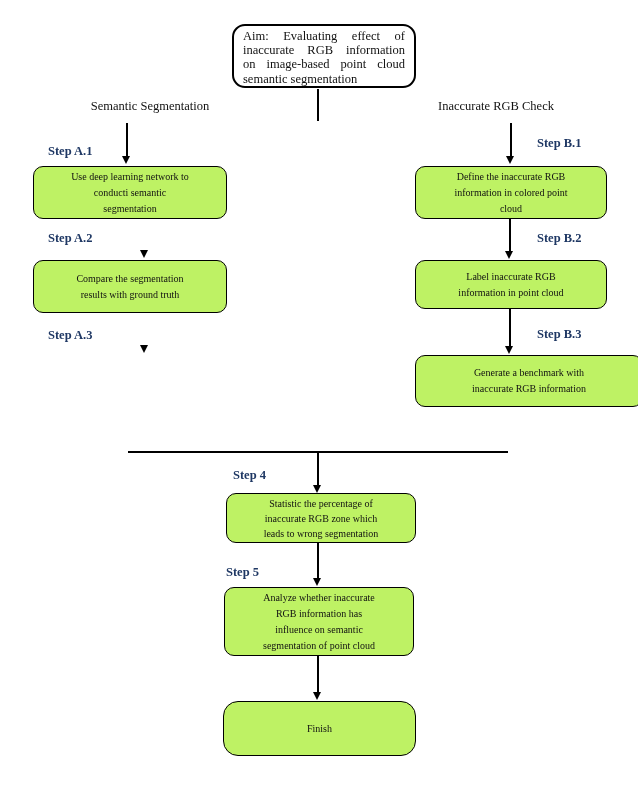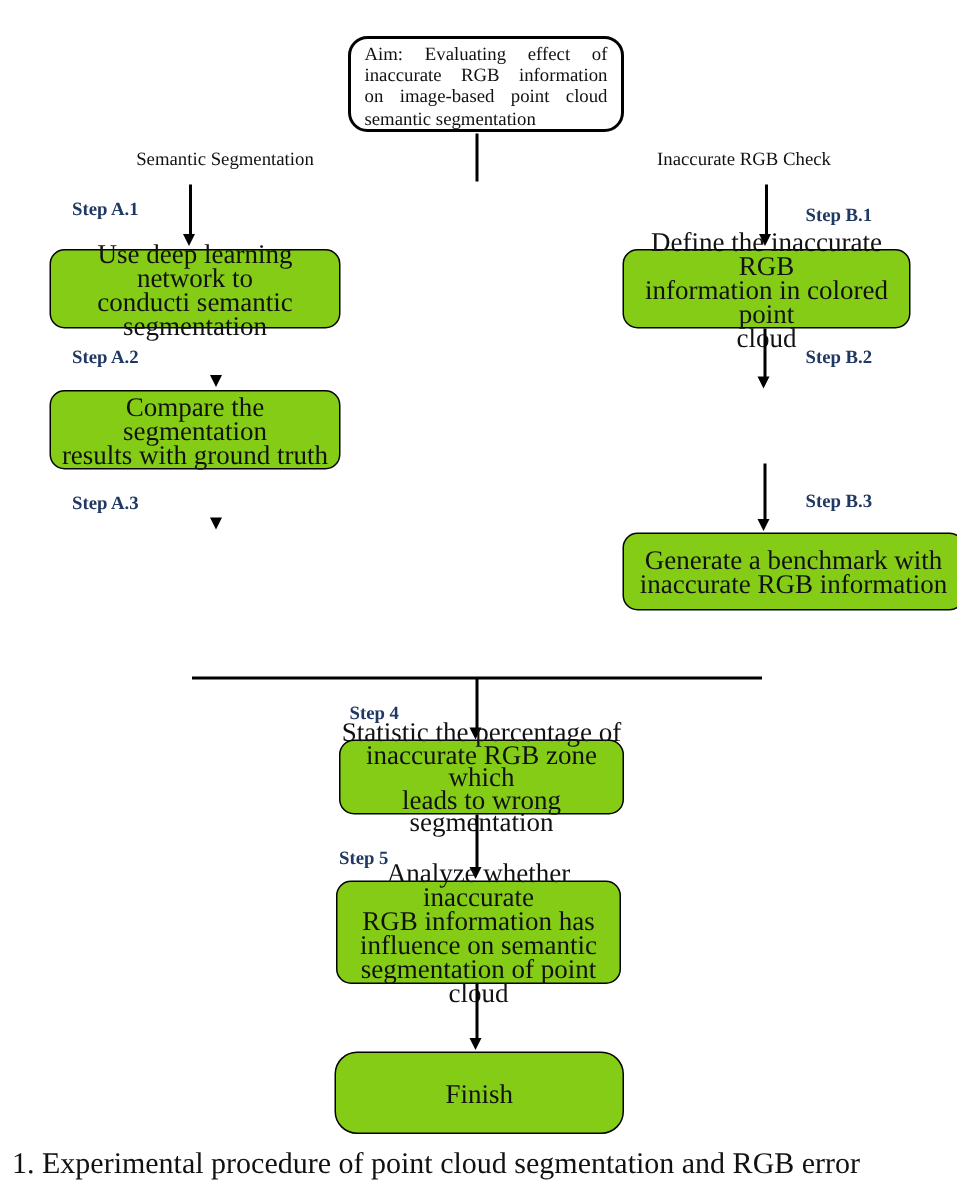--- a/index.html
+++ b/index.html
@@ -1,24 +1,24 @@
 <!DOCTYPE html>
 <html><head>
 <meta charset="utf-8">
 <style>
   html,body{margin:0;padding:0;background:#fff;}
   .canvas{
     position:relative;width:638px;height:796px;background:#ffffff;overflow:hidden;
     font-family:"Liberation Serif", serif;color:#111;margin-top:16px;
   }
   .fbox{
-    position:absolute;box-sizing:border-box;background:#84cc16;
+    position:absolute;box-sizing:border-box;background:#bef264;
     border:1.5px solid #000;border-radius:10px;
     display:flex;align-items:center;justify-content:center;
-    text-align:center;font-size:18px;line-height:16px;
+    text-align:center;font-size:10px;line-height:16px;
     white-space:pre-line;
   }
   .aim{
     position:absolute;box-sizing:border-box;background:#fff;
     border:2px solid #000;border-radius:13px;
     padding:3px 9px;font-size:12.5px;line-height:14.2px;
   }
   .aim-line{text-align:justify;text-align-last:justify;}
   .aim-line.last{text-align:left;text-align-last:left;}
   .heading{position:absolute;width:190px;text-align:center;font-size:12.5px;}
@@ -48,40 +48,42 @@
   <div class="vline" style="left:317px;top:73px;height:32px;"></div>
 
   <div class="heading" style="left:55px;top:83px;">Semantic Segmentation</div>
   <div class="heading" style="left:401px;top:83px;">Inaccurate RGB Check</div>
 
   <div class="vline" style="left:126px;top:107px;height:34px;"></div>
   <div class="ahead" style="left:122px;top:140px;"></div>
   <div class="vline" style="left:510px;top:107px;height:34px;"></div>
   <div class="ahead" style="left:506px;top:140px;"></div>
 
-  <div class="steplabel" style="left:48px;top:116px;font-family:Liberation Serif, serif;">Step A.1</div>
+  <div class="steplabel" style="left:48px;top:128px;font-family:Liberation Serif, serif;">Step A.1</div>
   <div class="steplabel" style="left:48px;top:215px;">Step A.2</div>
   <div class="steplabel" style="left:48px;top:312px;">Step A.3</div>
 
   <div class="steplabel" style="left:537px;top:120px;">Step B.1</div>
   <div class="steplabel" style="left:537px;top:215px;">Step B.2</div>
   <div class="steplabel" style="left:537px;top:311px;">Step B.3</div>
 
   <div class="fbox" style="left:33px;top:150px;width:194px;height:53px;">Use deep learning network to
 conducti semantic
 segmentation</div>
   <div class="fbox" style="left:33px;top:244px;width:194px;height:53px;">Compare the segmentation
 results with ground truth</div>
 
   <div class="ahead" style="left:140px;top:234px;"></div>
   <div class="ahead" style="left:140px;top:329px;"></div>
 
   <div class="fbox" style="left:415px;top:150px;width:192px;height:53px;">Define the inaccurate RGB
 information in colored point
 cloud</div>
+  <div class="fbox" style="left:415px;top:244px;width:192px;height:49px;">Label inaccurate RGB
+information in point cloud</div>
   <div class="fbox" style="left:415px;top:339px;width:228px;height:52px;">Generate a benchmark with
 inaccurate RGB information</div>
 
   <div class="vline" style="left:509px;top:203px;height:33px;"></div>
   <div class="ahead" style="left:505px;top:235px;"></div>
   <div class="vline" style="left:509px;top:293px;height:38px;"></div>
   <div class="ahead" style="left:505px;top:330px;"></div>
 
   <div class="hline" style="left:128px;top:435px;width:380px;"></div>
   <div class="vline" style="left:317px;top:436px;height:34px;"></div>
@@ -99,16 +101,15 @@
   <div class="fbox" style="left:224px;top:571px;width:190px;height:69px;">Analyze whether inaccurate
 RGB information has
 influence on semantic
 segmentation of point cloud</div>
 
   <div class="vline" style="left:317px;top:640px;height:37px;"></div>
   <div class="ahead" style="left:313px;top:676px;"></div>
 
   <div class="fbox finish" style="left:223px;top:685px;width:193px;height:55px;">Finish</div>
 
-  <div class="caption" style="left:8px;top:748px;">1.   Experimental procedure of point cloud segmentation and RGB error</div>
   <div class="caption" style="left:0px;top:780px;">ysis.</div>
 
 </div>
 
 </body></html>

